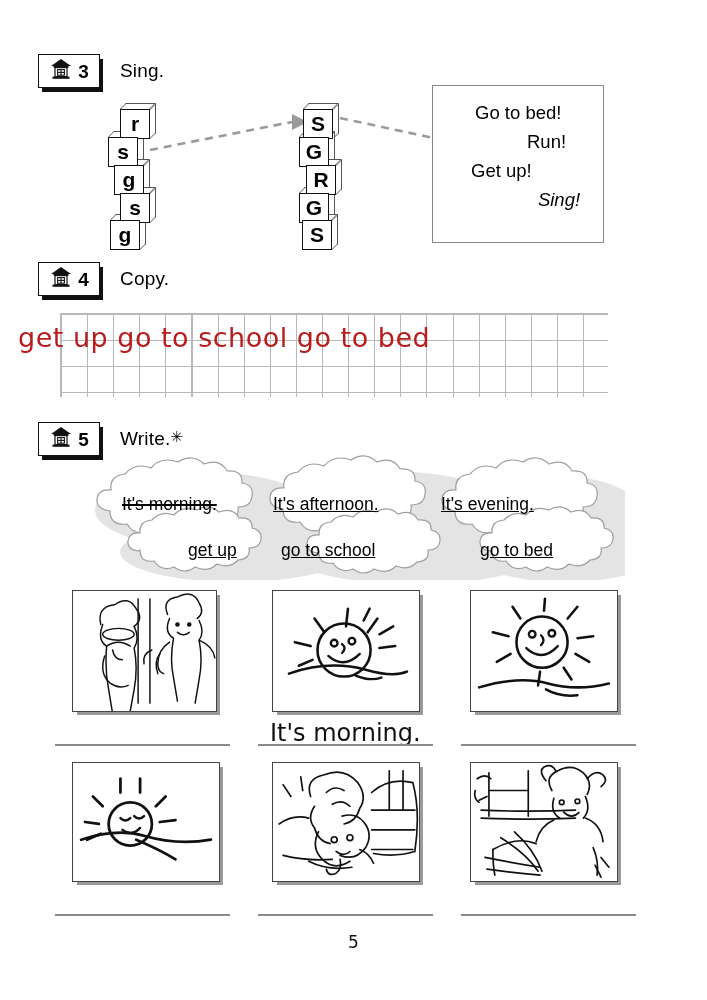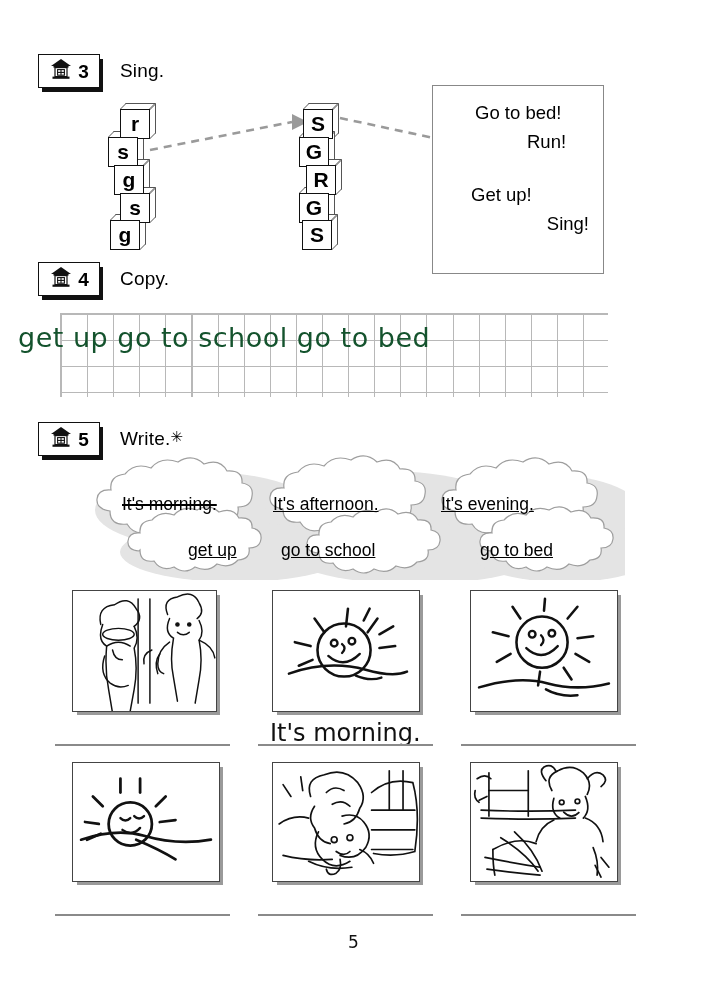--- a/index.html
+++ b/index.html
@@ -106,42 +106,42 @@
     padding: 12px 14px 10px 14px;
   }
   .sent-line {
     font-size: 18.5px;
     line-height: 29px;
     white-space: nowrap;
   }
   .sent-line.ind-0 { text-align: left; padding-left: 28px; }
   .sent-line.ind-1 { text-align: left; padding-left: 24px; }
   .sent-line.ind-2 { text-align: left; padding-left: 80px; }
-  .sent-line.ind-3 { text-align: left; padding-left: 24px; margin-top: 24px; }
-  .sent-line.ind-4 { text-align: right; padding-left: 82px; }
+  .sent-line.ind-3 { text-align: left; padding-left: 24px; }
+  .sent-line.ind-4 { text-align: center; padding-left: 82px; font-style: italic; }
 
   
   .copy-grid {
     position: absolute;
     background:
       repeating-linear-gradient(to right, #b8b8b8 0 1px, transparent 1px 26.1px),
       repeating-linear-gradient(to bottom, #b8b8b8 0 1px, transparent 1px 26.1px),
       #fff;
     border-top: 1px solid #b8b8b8;
     border-left: 1px solid #b8b8b8;
     box-sizing: border-box;
   }
   .copy-row {
     position: absolute;
     left: 18px;
     font-family: "DejaVu Sans", sans-serif;
     font-size: 27px;
     letter-spacing: .5px;
     white-space: nowrap;
-    color: #14532d;
+    color: #b91c1c;
   }
 
   
   .cloud-layer { position: absolute; }
   .cloud-txt {
     position: absolute;
     font-size: 17.5px;
     white-space: nowrap;
     z-index: 5;
     color: #000;
@@ -264,21 +264,21 @@
     </div>
   </div>
 
   <svg class="arrow-svg" style="left:0; top:0;" width="707" height="280">
     <line x1="150" y1="150" x2="292" y2="122" stroke="#9a9a9a" stroke-width="2.6" stroke-dasharray="8,6"></line>
     <polygon points="292,114 308,122 292,130" fill="#9a9a9a"></polygon>
     <line x1="340" y1="118" x2="443" y2="140" stroke="#9a9a9a" stroke-width="2.6" stroke-dasharray="8,6"></line>
     <polygon points="443,132 459,140 443,148" fill="#9a9a9a"></polygon>
   </svg>
 
-  <div class="sent-box" style="left:432px; top:85px; width:172px; height:189px;">
+  <div class="sent-box" style="left:432px; top:85px; width:172px; height:158px;">
     <div class="sent-line ind-0">Go to bed!</div>
     <div class="sent-line ind-2">Run!</div>
     <div class="sent-line ind-3">Get up!</div>
     <div class="sent-line ind-4">Sing!</div>
   </div>
 
   <div class="ex-head" style="left:38px; top:262px;">
     <div class="badge">
       <div class="badge-inner">
         <span>

